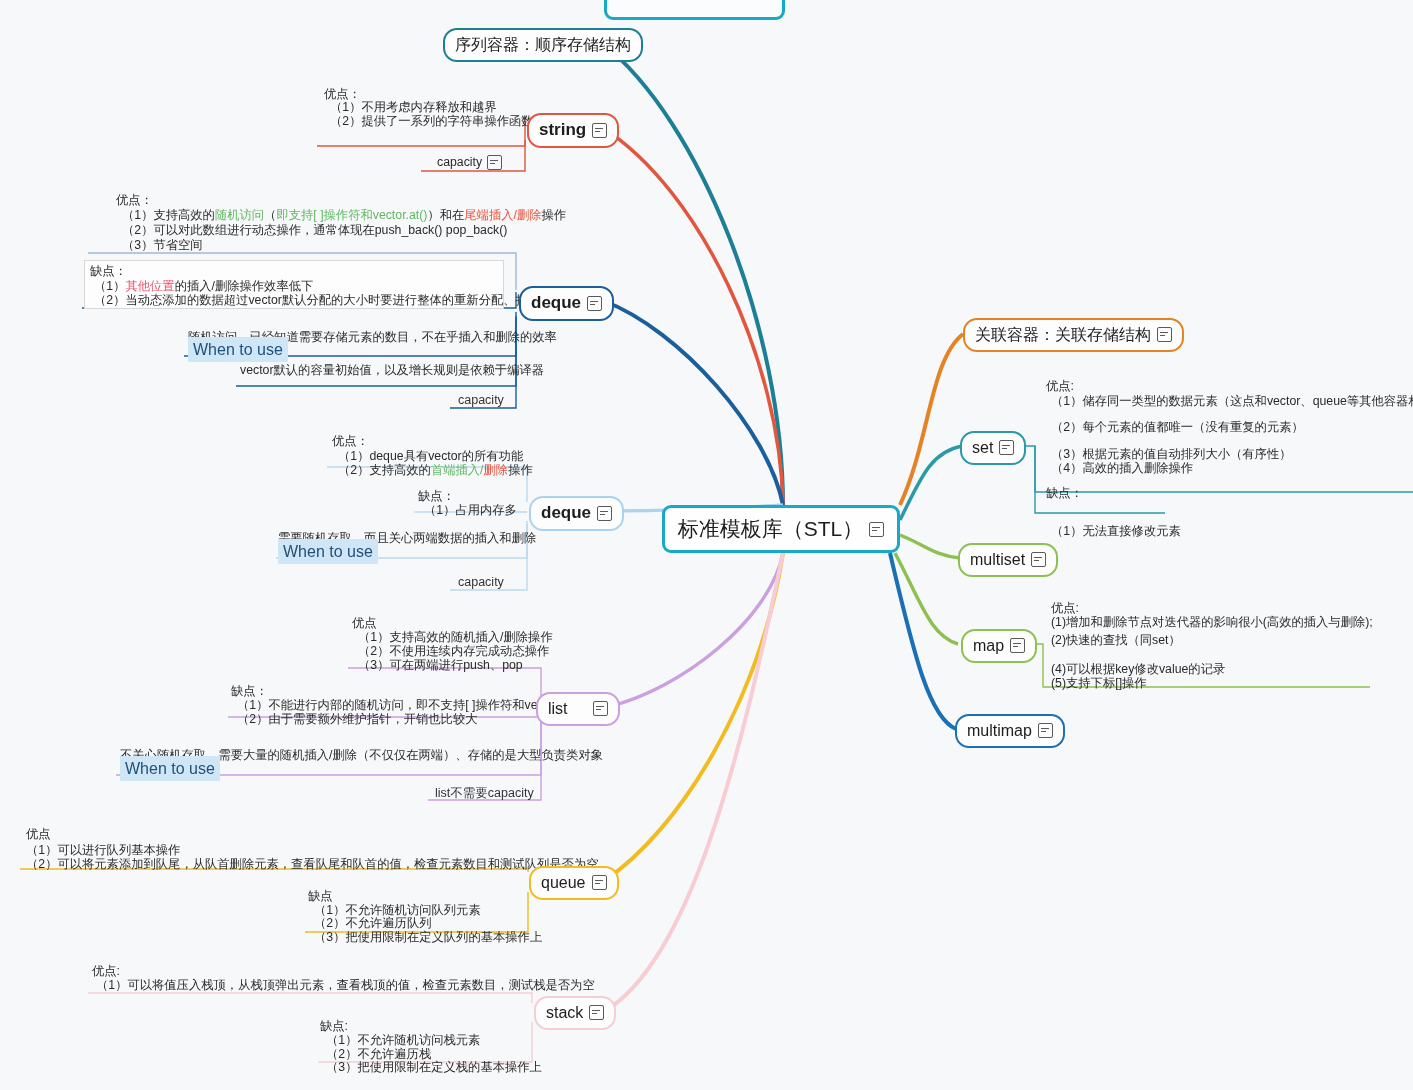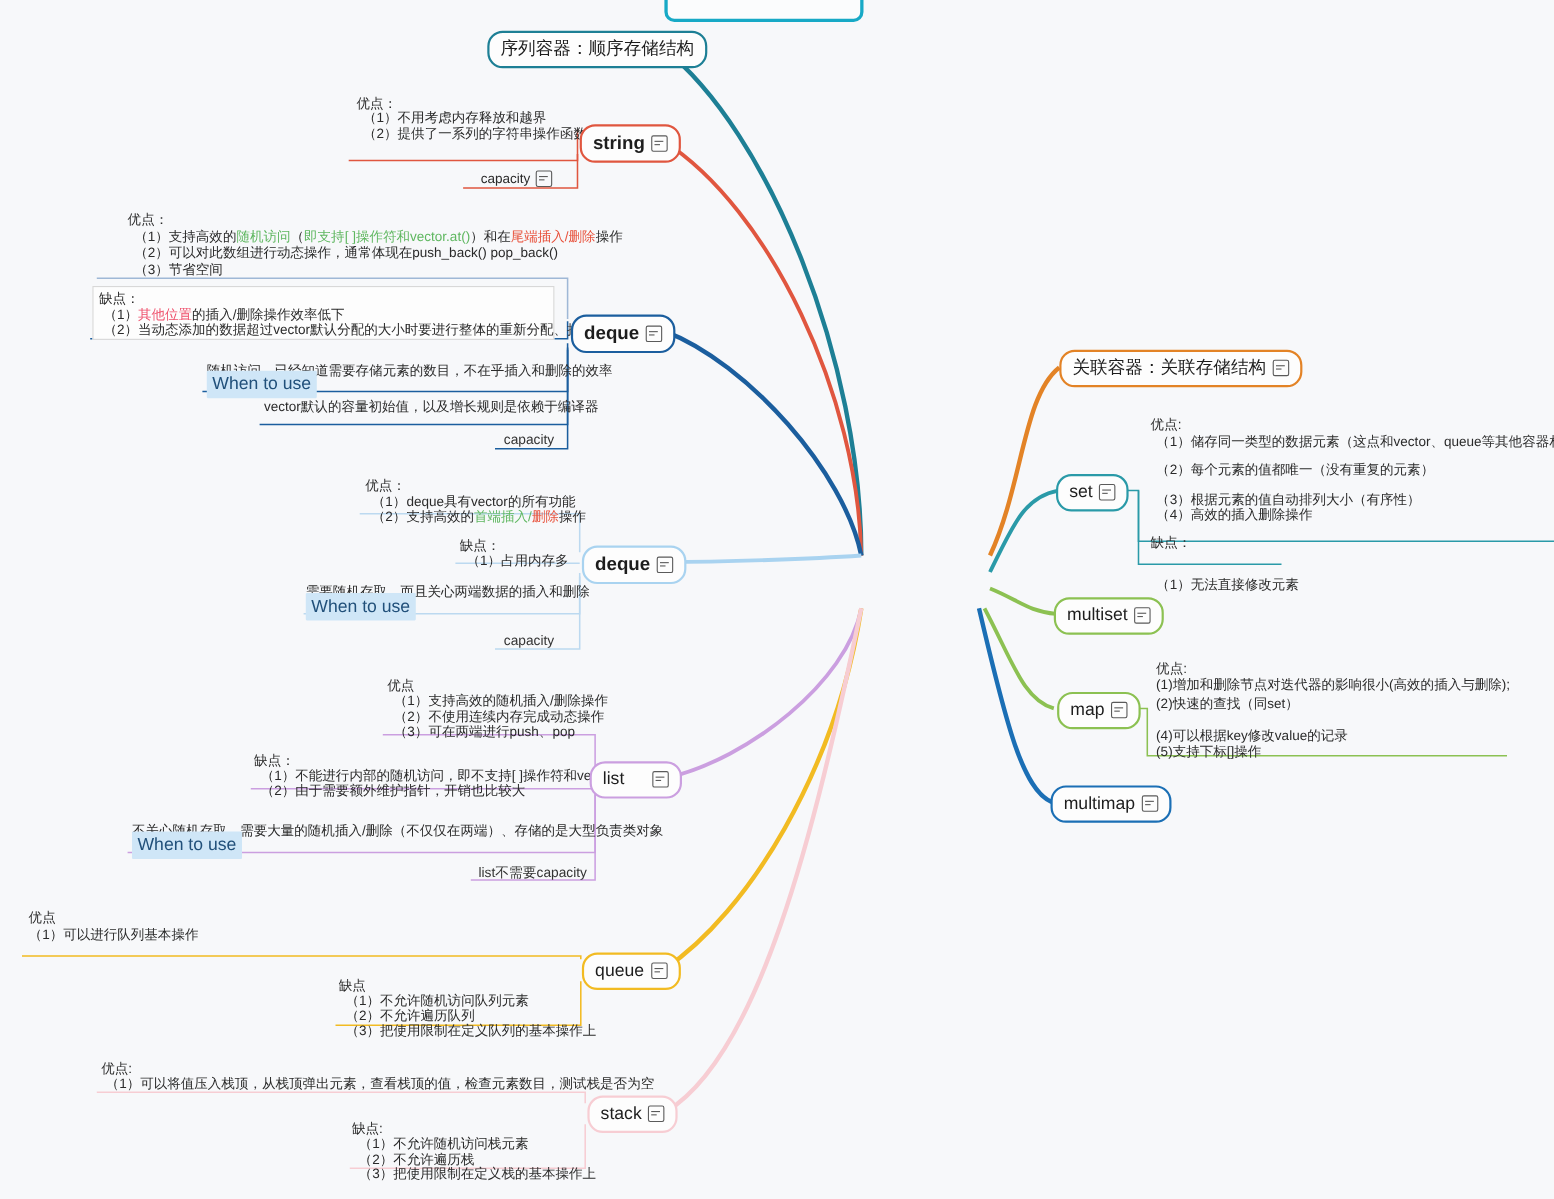--- a/index.html
+++ b/index.html
@@ -120,20 +120,24 @@
     <path d="M 318 1062 L 532 1062 L 532 1022" stroke="#f7cdd3" stroke-width="1.4" fill="none"></path>
 
     <path d="M 1015 446 L 1035 446 L 1035 492 L 1413 492" stroke="#2a9aa8" stroke-width="1.4" fill="none"></path>
     <path d="M 1035 446 L 1035 513 L 1165 513" stroke="#2a9aa8" stroke-width="1.4" fill="none"></path>
 
     <path d="M 1021 644 L 1043 644 L 1043 687 L 1370 687" stroke="#8cc152" stroke-width="1.4" fill="none"></path>
   </svg>
 
   <div id="topframe"></div>
 
+  <div class="node" id="central">
+    <span class="lbl">标准模板库（STL）</span>
+    <span class="note-icon"></span>
+  </div>
 
   <div class="node" style="left:443px;top:28px;border-color:#1d7f95;">
     <span class="lbl">序列容器：顺序存储结构</span>
   </div>
 
   <div class="node" style="left:963px;top:318px;border-color:#e38326;">
     <span class="lbl">关联容器：关联存储结构</span>
     <span class="note-icon"></span>
   </div>
 
@@ -225,20 +229,21 @@
   <div class="txt" style="left:358px;top:657px;">（3）可在两端进行push、pop</div>
   <div class="txt" style="left:231px;top:683px;">缺点：</div>
   <div class="txt" style="left:237px;top:697px;">（1）不能进行内部的随机访问，即不支持[ ]操作符和vector.at()</div>
   <div class="txt" style="left:237px;top:711px;">（2）由于需要额外维护指针，开销也比较大</div>
   <div class="txt" style="left:120px;top:747px;">不关心随机存取，需要大量的随机插入/删除（不仅仅在两端）、存储的是大型负责类对象</div>
   <div class="txt" style="left:120px;top:754px;"><span class="wtu">When to use</span></div>
   <div class="cap" style="left:432px;top:784px;">list不需要capacity</div>
 
   <div class="txt" style="left:26px;top:826px;">优点</div>
   <div class="txt" style="left:26px;top:842px;">（1）可以进行队列基本操作</div>
+  <div class="txt" style="left:26px;top:856px;">（2）可以将元素添加到队尾，从队首删除元素，查看队尾和队首的值，检查元素数目和测试队列是否为空</div>
   <div class="txt" style="left:308px;top:888px;">缺点</div>
   <div class="txt" style="left:314px;top:902px;">（1）不允许随机访问队列元素</div>
   <div class="txt" style="left:314px;top:915px;">（2）不允许遍历队列</div>
   <div class="txt" style="left:314px;top:929px;">（3）把使用限制在定义队列的基本操作上</div>
 
   <div class="txt" style="left:92px;top:963px;">优点:</div>
   <div class="txt" style="left:96px;top:977px;">（1）可以将值压入栈顶，从栈顶弹出元素，查看栈顶的值，检查元素数目，测试栈是否为空</div>
   <div class="txt" style="left:320px;top:1018px;">缺点:</div>
   <div class="txt" style="left:326px;top:1032px;">（1）不允许随机访问栈元素</div>
   <div class="txt" style="left:326px;top:1046px;">（2）不允许遍历栈</div>

